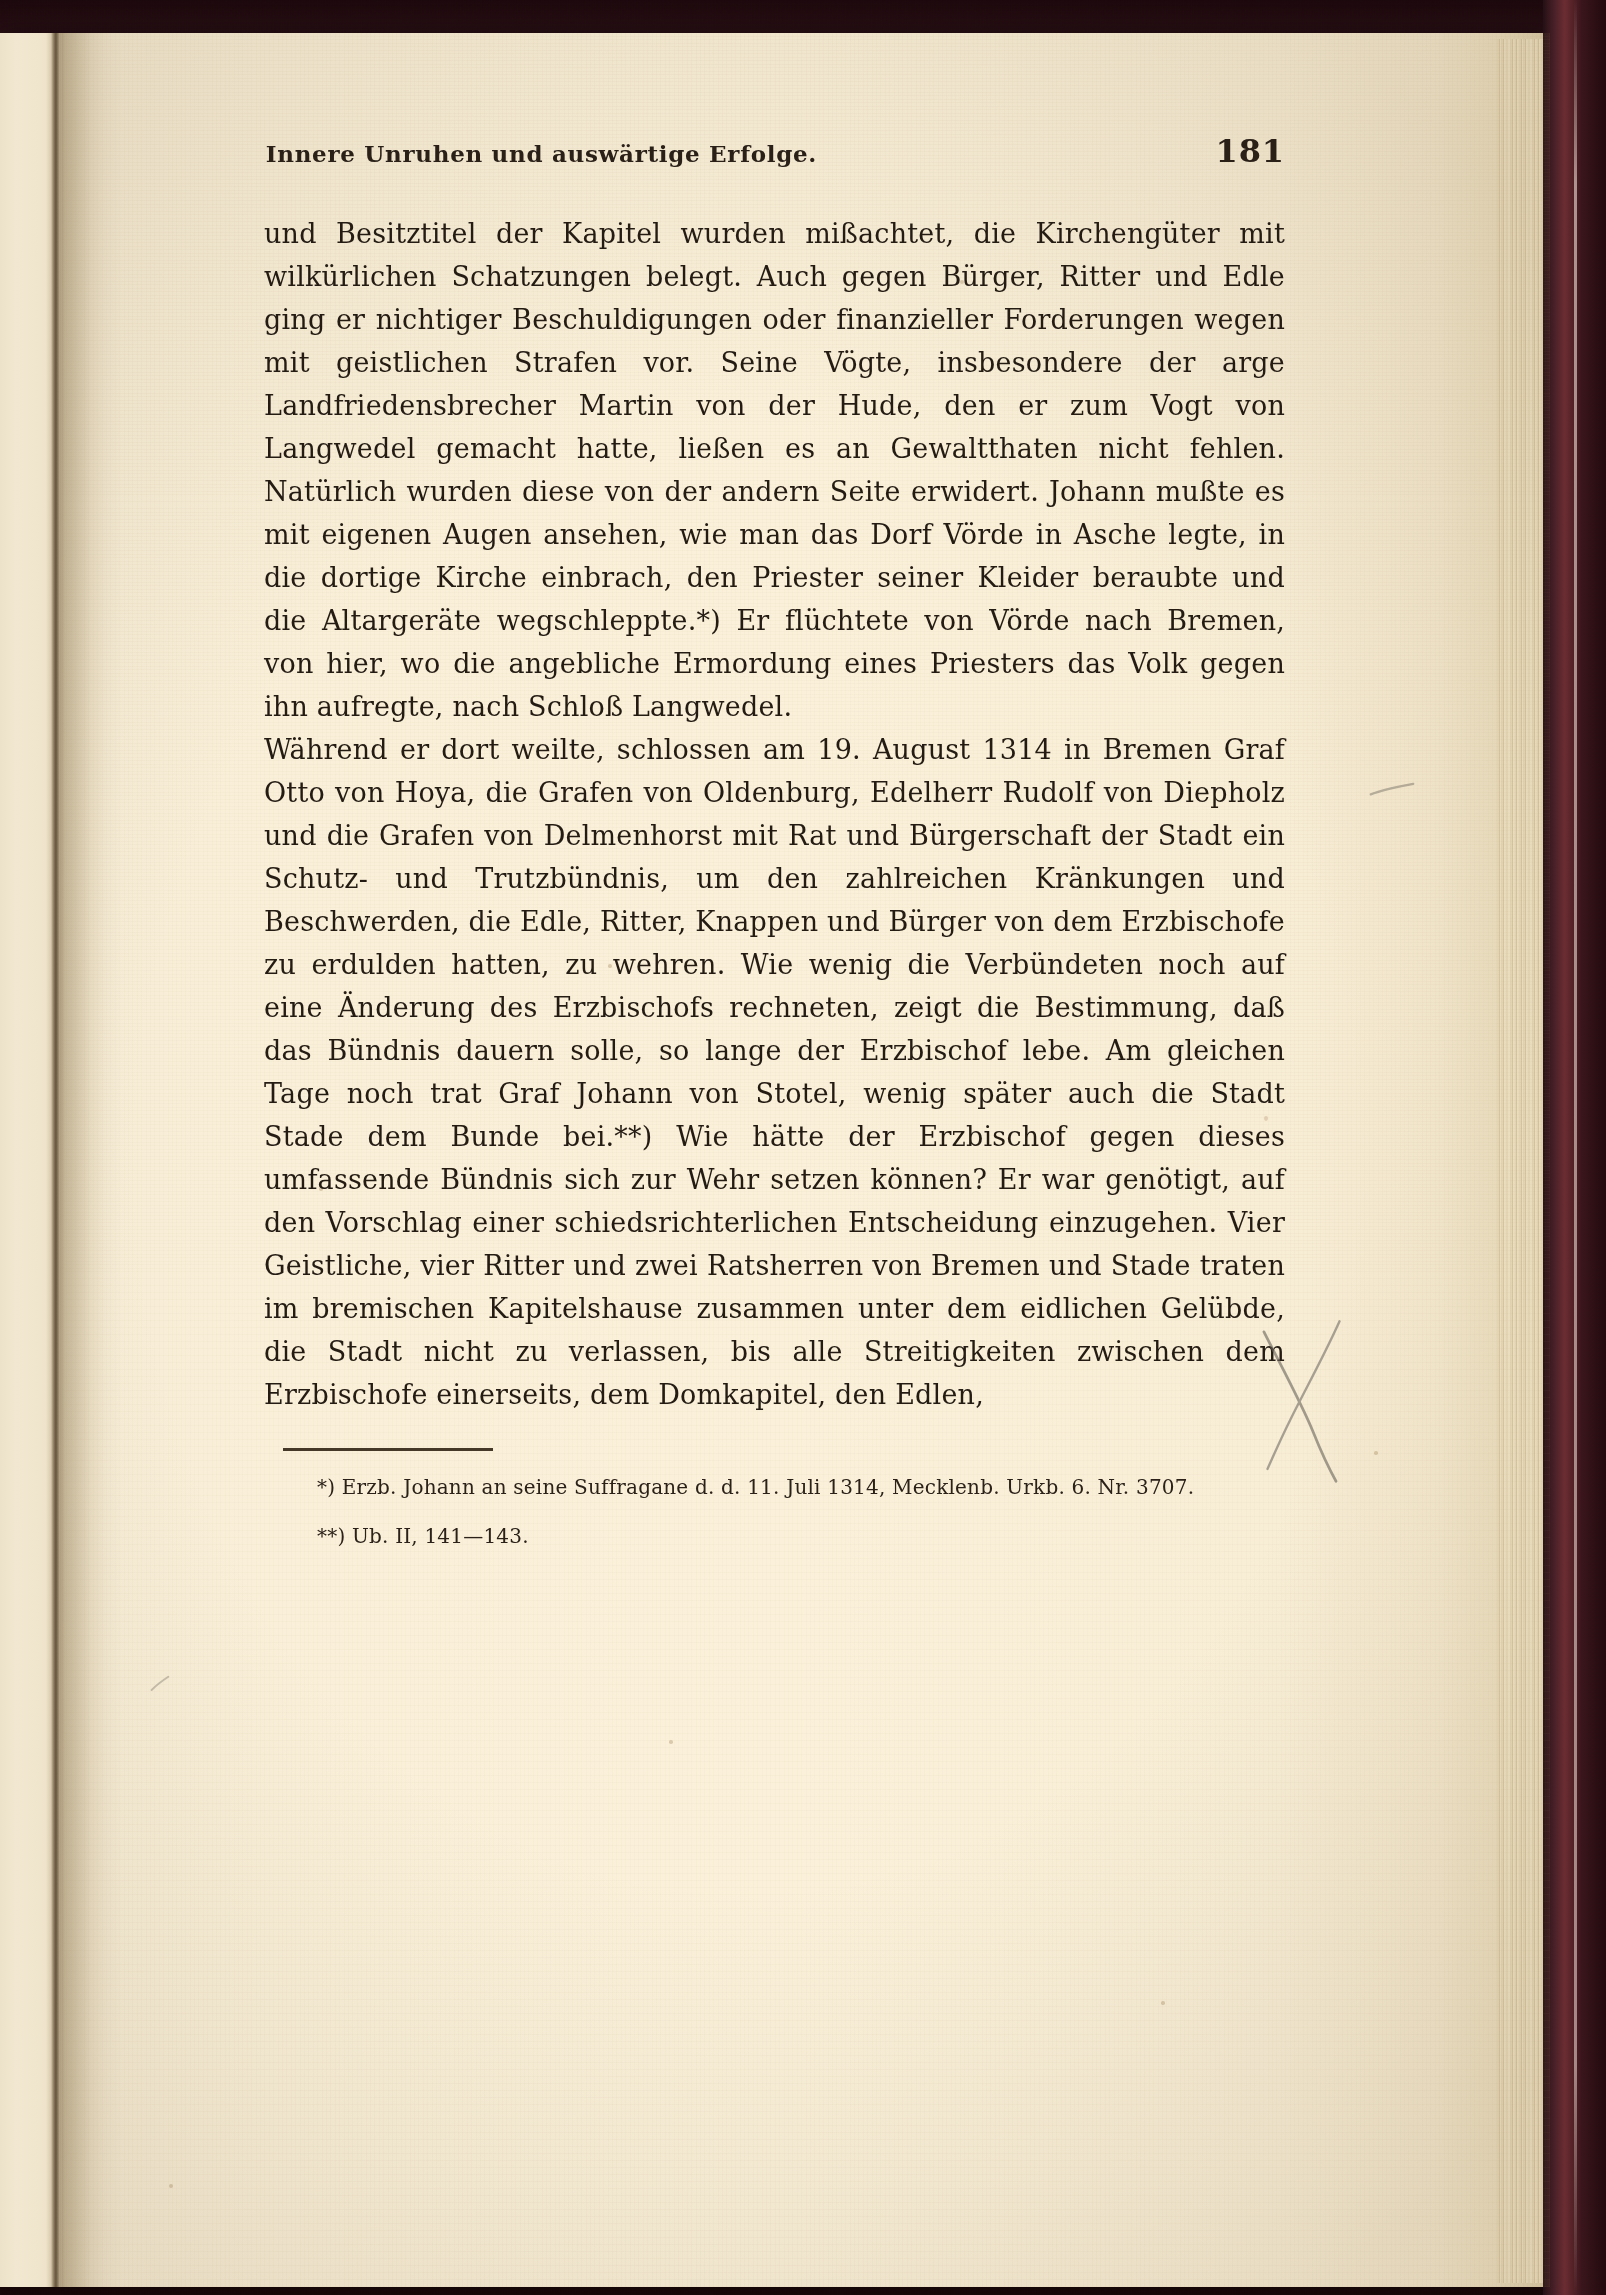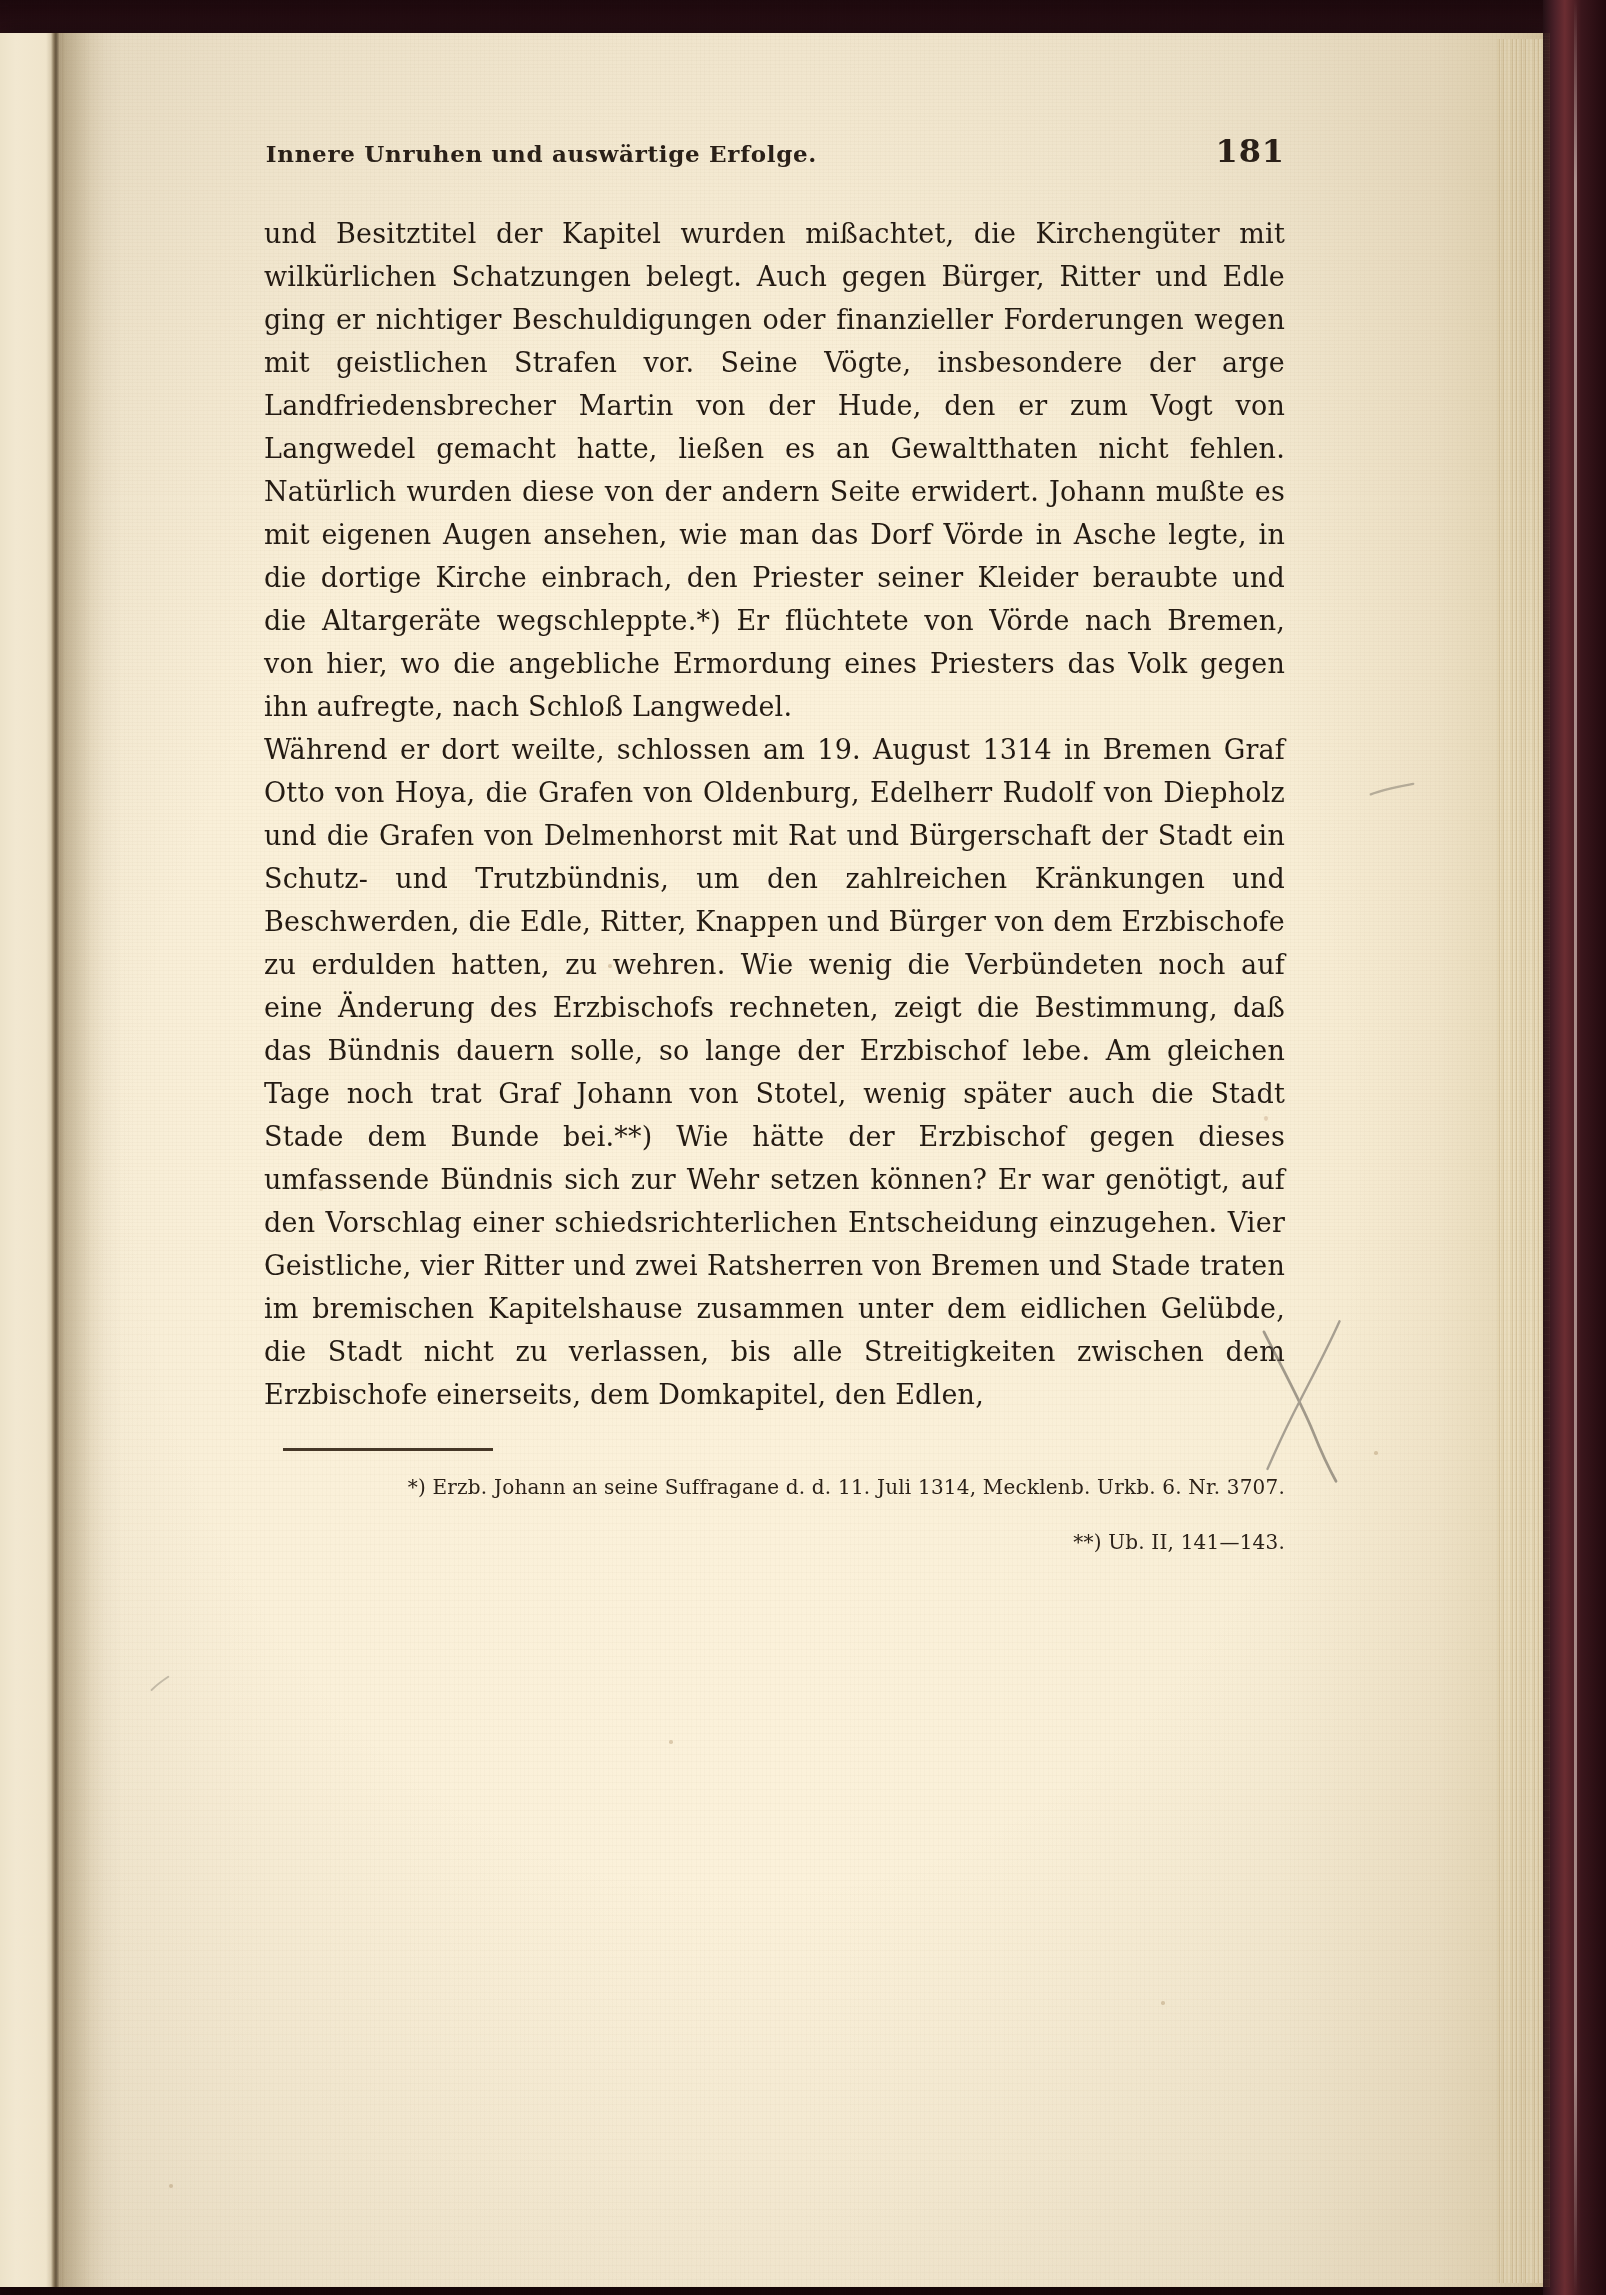--- a/index.html
+++ b/index.html
@@ -186,23 +186,23 @@
     margin: 32px 0 19.4px 19.4px;
   }
   .footnotes {
     margin-left: 0;
     font-family: "DejaVu Serif", serif;
     font-size: 20px;
     line-height: 35px;
     color: #2b2118;
     letter-spacing: 0.2px;
   }
-  .footnote { margin: 0; text-align: right; }
+  .footnote { margin: 0; text-align: left; }
   .footnote.first { text-indent: 53px; }
-  .footnote.second { text-indent: 53px; margin-top: 20px; }
+  .footnote.second { text-indent: 53px; margin-top: 14px; }
 
   
   .pencil-x {
     position: absolute;
     left: 1255px;
     top: 1316px;
     width: 97px;
     height: 167px;
     pointer-events: none;
     opacity: .62;

